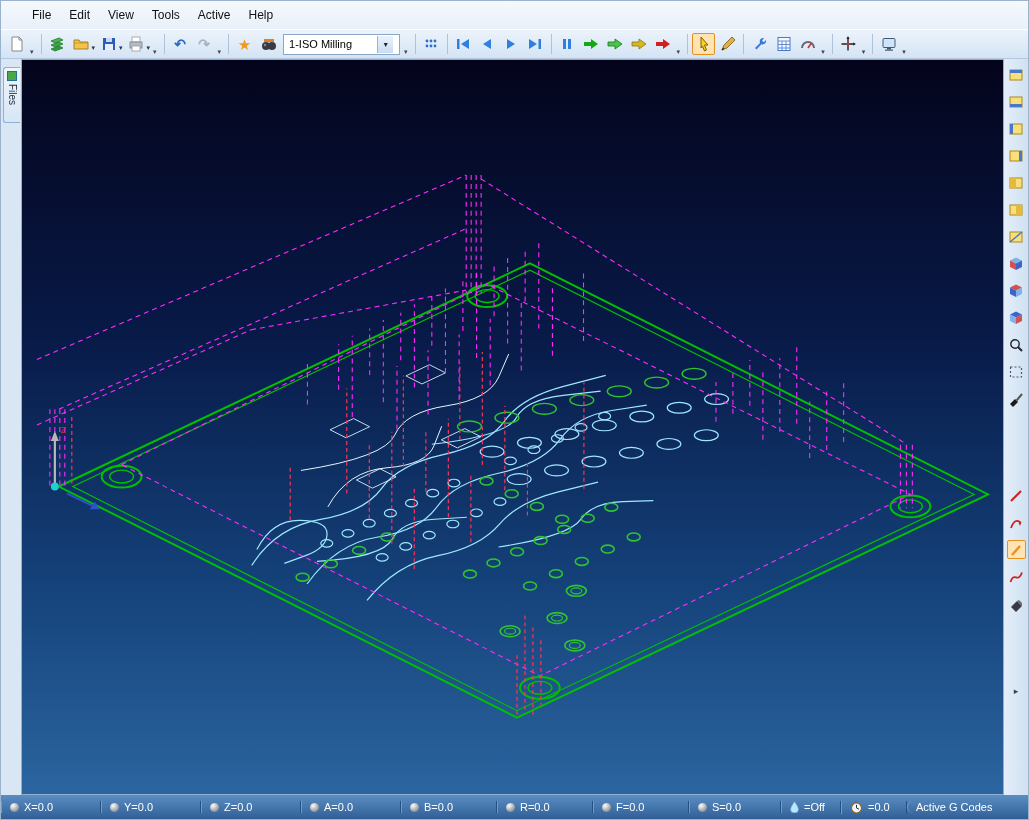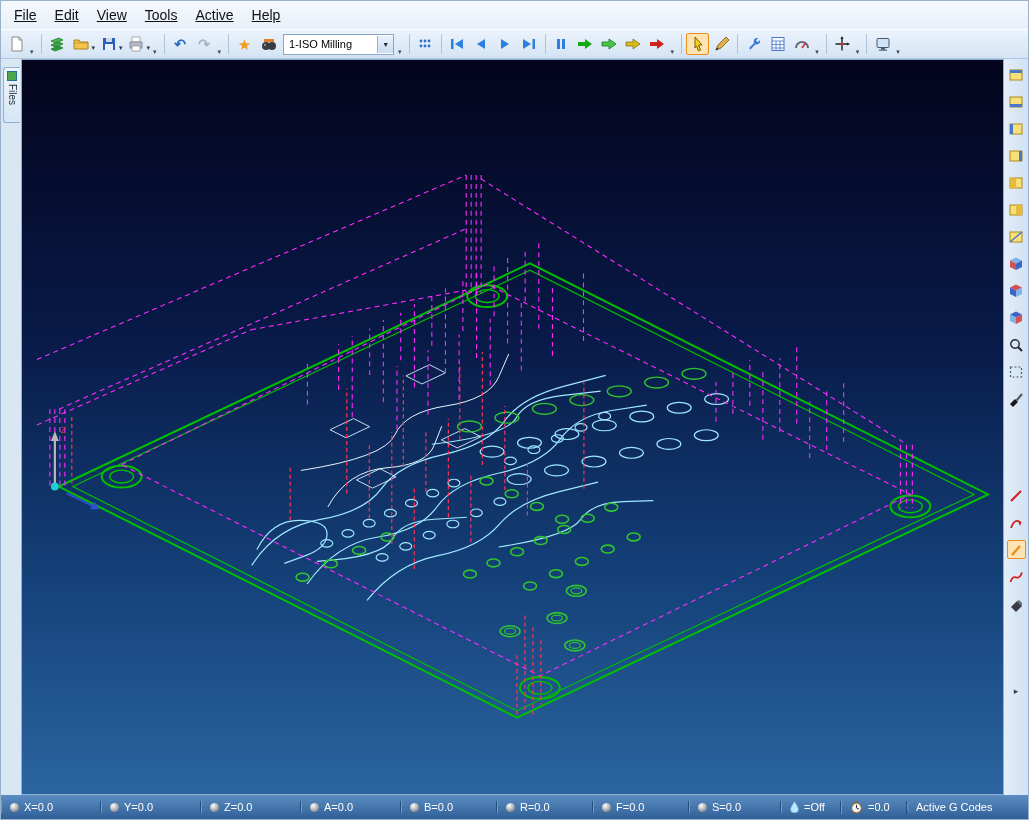--- a/index.html
+++ b/index.html
@@ -1,35 +1,35 @@
 <!DOCTYPE html>
 <html><head>
 <meta charset="utf-8">
 <style>
   html,body{margin:0;padding:0;}
   .app{width:1029px;height:820px;display:flex;flex-direction:column;background:#d9e7f5;
        font-family:"Liberation Sans",sans-serif;overflow:hidden;border:1px solid #9ab2cc;box-sizing:border-box;}
   
   .menubar{height:28px;display:flex;align-items:center;background:linear-gradient(#f5f9fd,#e8f0f9);
-           padding-left:4px;font-size:14px;color:#111;flex:0 0 auto;text-decoration:underline;}
+           padding-left:22px;font-size:12px;color:#111;flex:0 0 auto;}
   .menu-item{padding:5px 9px;cursor:default;}
   
   .toolbar{height:28px;display:flex;align-items:center;background:linear-gradient(#ecf3fb,#d4e4f4);
            border-top:1px solid #fff;border-bottom:1px solid #b3c8de;padding:0 4px;gap:1px;flex:0 0 auto;}
   .tbtn{width:23px;height:22px;display:flex;align-items:center;justify-content:center;border-radius:2px;
         font-size:14px;line-height:1;}
   .tbtn.active-tool{background:#ffe3b3;border:1px solid #e8901f;box-sizing:border-box;}
   .glyph-undo{color:#2b6bc8;font-weight:bold;}
   .glyph-redo{color:#a4b4c6;font-weight:bold;}
   .glyph-star{color:#f29a1f;font-size:15px;}
   .caret{font-size:7px;color:#334;margin:8px 1px 0 -2px;}
   .sep{width:1px;height:20px;background:#aec3d9;margin:0 3px;flex:0 0 auto;}
   .ovf{font-size:7px;color:#445;align-self:flex-end;margin:0 3px 2px 1px;}
   .select{height:19px;background:#fff;border:1px solid #89a7c7;display:flex;align-items:center;
-          font-size:11px;padding:0 0 0 5px;width:104px;justify-content:space-between;margin:0 2px;}
+          font-size:11px;padding:0 6px 0 5px;width:104px;justify-content:space-between;margin:0 2px;}
   .select .caret-box{width:15px;height:17px;background:linear-gradient(#eaf2fb,#cadcf0);
           border-left:1px solid #9ab4cf;display:flex;align-items:center;justify-content:center;font-size:7px;color:#223;}
   
   .main{flex:1;display:flex;min-height:0;}
   .left-strip{width:20px;position:relative;flex:0 0 auto;}
   .files-tab{position:absolute;top:8px;left:2px;width:17px;height:56px;
              background:linear-gradient(#f0f6fc,#d6e6f5);border:1px solid #8fb0d0;border-right:none;
              border-radius:3px 0 0 3px;display:flex;flex-direction:column;align-items:center;
              padding-top:3px;gap:3px;box-sizing:border-box;}
   .files-label{writing-mode:vertical-rl;font-size:10px;color:#1a2a3a;}

